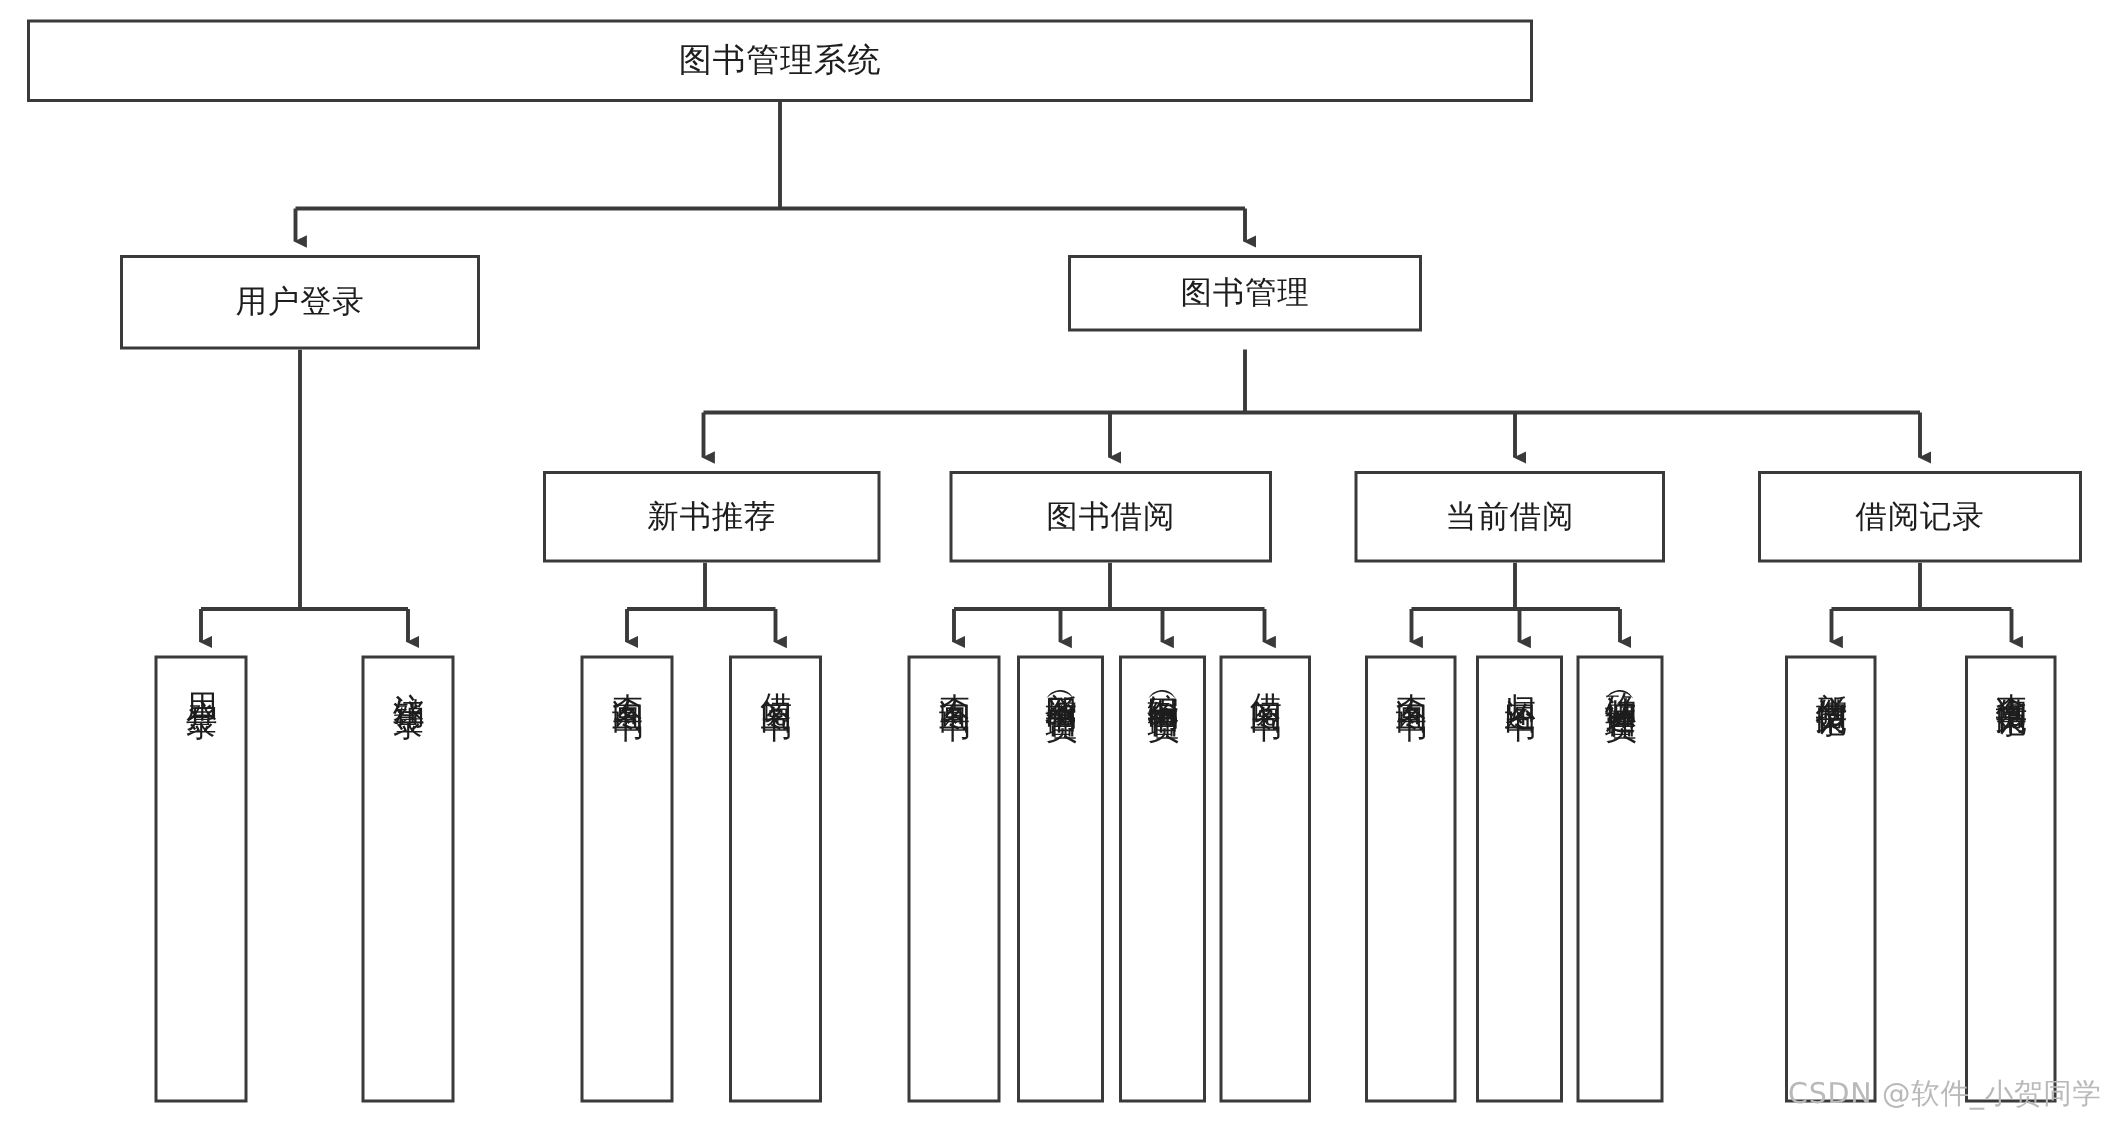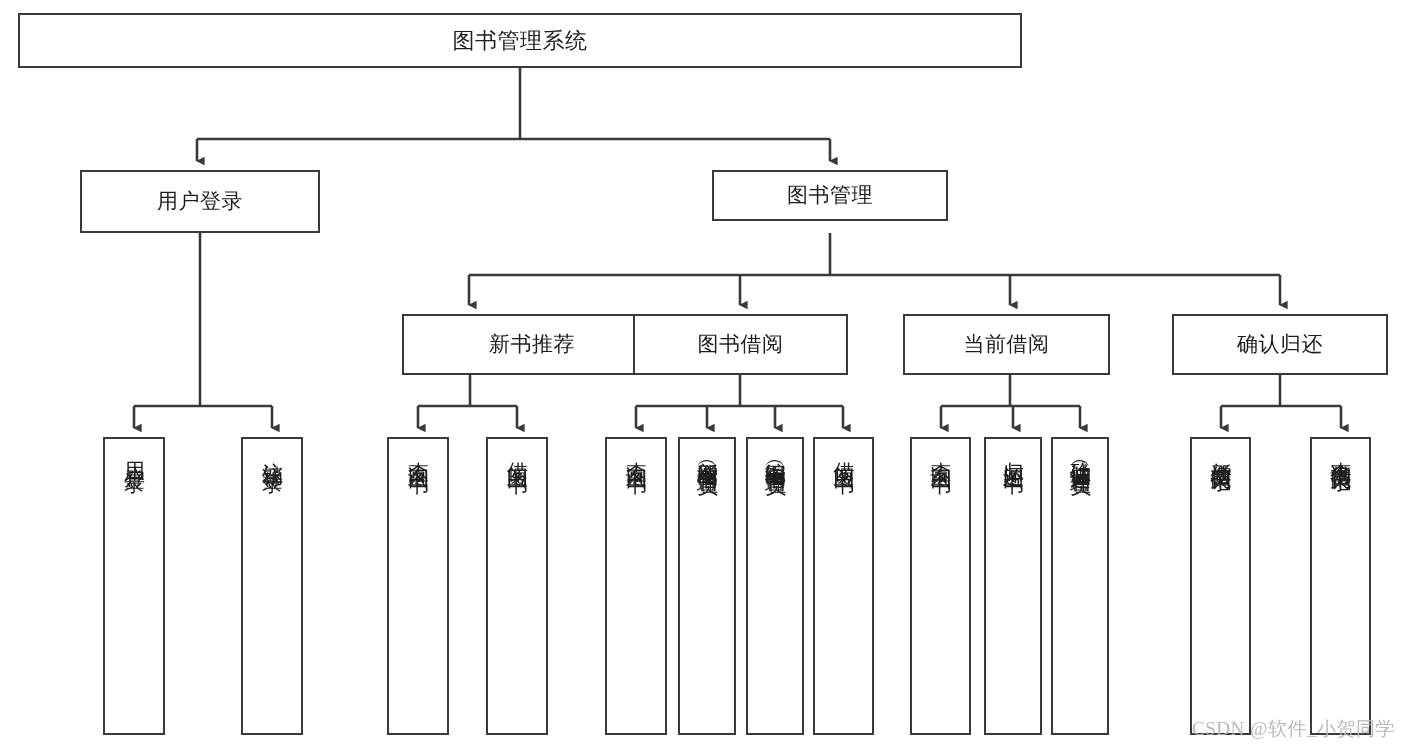--- a/index.html
+++ b/index.html
@@ -67,21 +67,20 @@
   }
   .node.vert.tall-text .node-label {
     letter-spacing: 2px;
   }
   .watermark {
     position: absolute;
     font-size: 19px;
     color: #b9b9b9;
     white-space: nowrap;
     letter-spacing: 0.5px;
-    font-family: Liberation Serif, serif;
   }
 </style>
 </head>
 <body>
 
 <div id="diagram-canvas" style="background: rgb(255, 255, 255);">
 
   <svg id="edge-layer" viewBox="0 0 1405 747" width="1405" height="747" xmlns="http://www.w3.org/2000/svg">
     <defs>
       <marker id="arrowhead" markerWidth="9" markerHeight="9" refX="4.2" refY="7.6" orient="auto" markerUnits="userSpaceOnUse">
@@ -136,31 +135,31 @@
     <span class="node-label">图书管理系统</span>
   </div>
 
   <div class="node horiz" id="node-l2-0" style="left: 80px; top: 170px; width: 240px; height: 63px; border-color: rgb(58, 58, 58); background: rgb(255, 255, 255);">
     <span class="node-label">用户登录</span>
   </div>
   <div class="node horiz" id="node-l2-1" style="left: 712px; top: 170px; width: 236px; height: 51px; border-color: rgb(58, 58, 58); background: rgb(255, 255, 255);">
     <span class="node-label">图书管理</span>
   </div>
 
-  <div class="node horiz" id="node-l3-0" style="left: 362px; top: 314px; width: 260px; height: 61px; border-color: rgb(58, 58, 58); background: rgb(255, 255, 255); margin-left: 40px;">
+  <div class="node horiz" id="node-l3-0" style="left: 362px; top: 314px; width: 225px; height: 61px; border-color: rgb(58, 58, 58); background: rgb(255, 255, 255);">
     <span class="node-label">新书推荐</span>
   </div>
   <div class="node horiz" id="node-l3-1" style="left: 633px; top: 314px; width: 215px; height: 61px; border-color: rgb(58, 58, 58); background: rgb(255, 255, 255);">
     <span class="node-label">图书借阅</span>
   </div>
   <div class="node horiz" id="node-l3-2" style="left: 903px; top: 314px; width: 207px; height: 61px; border-color: rgb(58, 58, 58); background: rgb(255, 255, 255);">
     <span class="node-label">当前借阅</span>
   </div>
   <div class="node horiz" id="node-l3-3" style="left: 1172px; top: 314px; width: 216px; height: 61px; border-color: rgb(58, 58, 58); background: rgb(255, 255, 255);">
-    <span class="node-label">确认归还</span>
+    <span class="node-label">借阅记录</span>
   </div>
 
   <div class="node vert" id="node-leaf-0" style="left: 103px; top: 437px; width: 62px; height: 298px; border-color: rgb(58, 58, 58); background: rgb(255, 255, 255);">
     <span class="node-label">用户登录</span>
   </div>
   <div class="node vert" id="node-leaf-1" style="left: 241px; top: 437px; width: 62px; height: 298px; border-color: rgb(58, 58, 58); background: rgb(255, 255, 255);">
     <span class="node-label">注销登录</span>
   </div>
   <div class="node vert" id="node-leaf-2" style="left: 387px; top: 437px; width: 62px; height: 298px; border-color: rgb(58, 58, 58); background: rgb(255, 255, 255);">
     <span class="node-label">查询图书</span>

